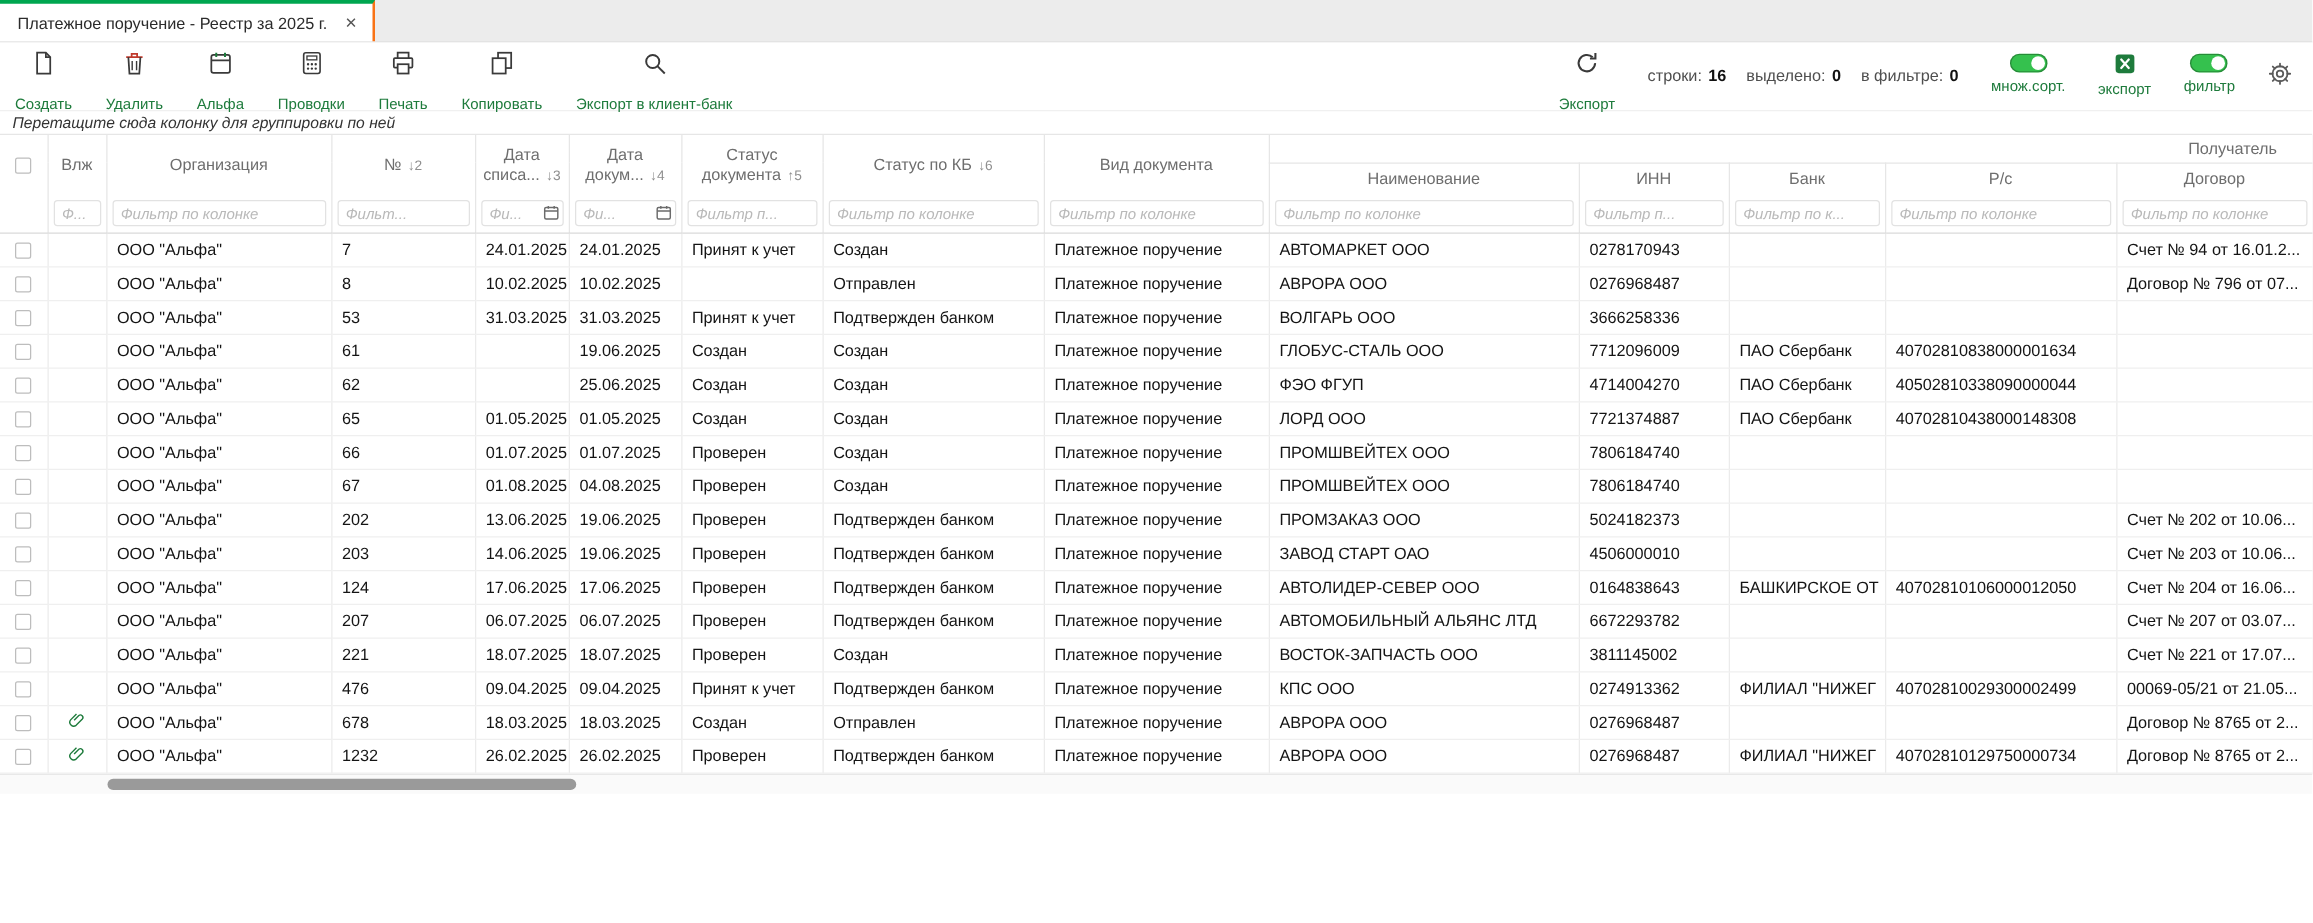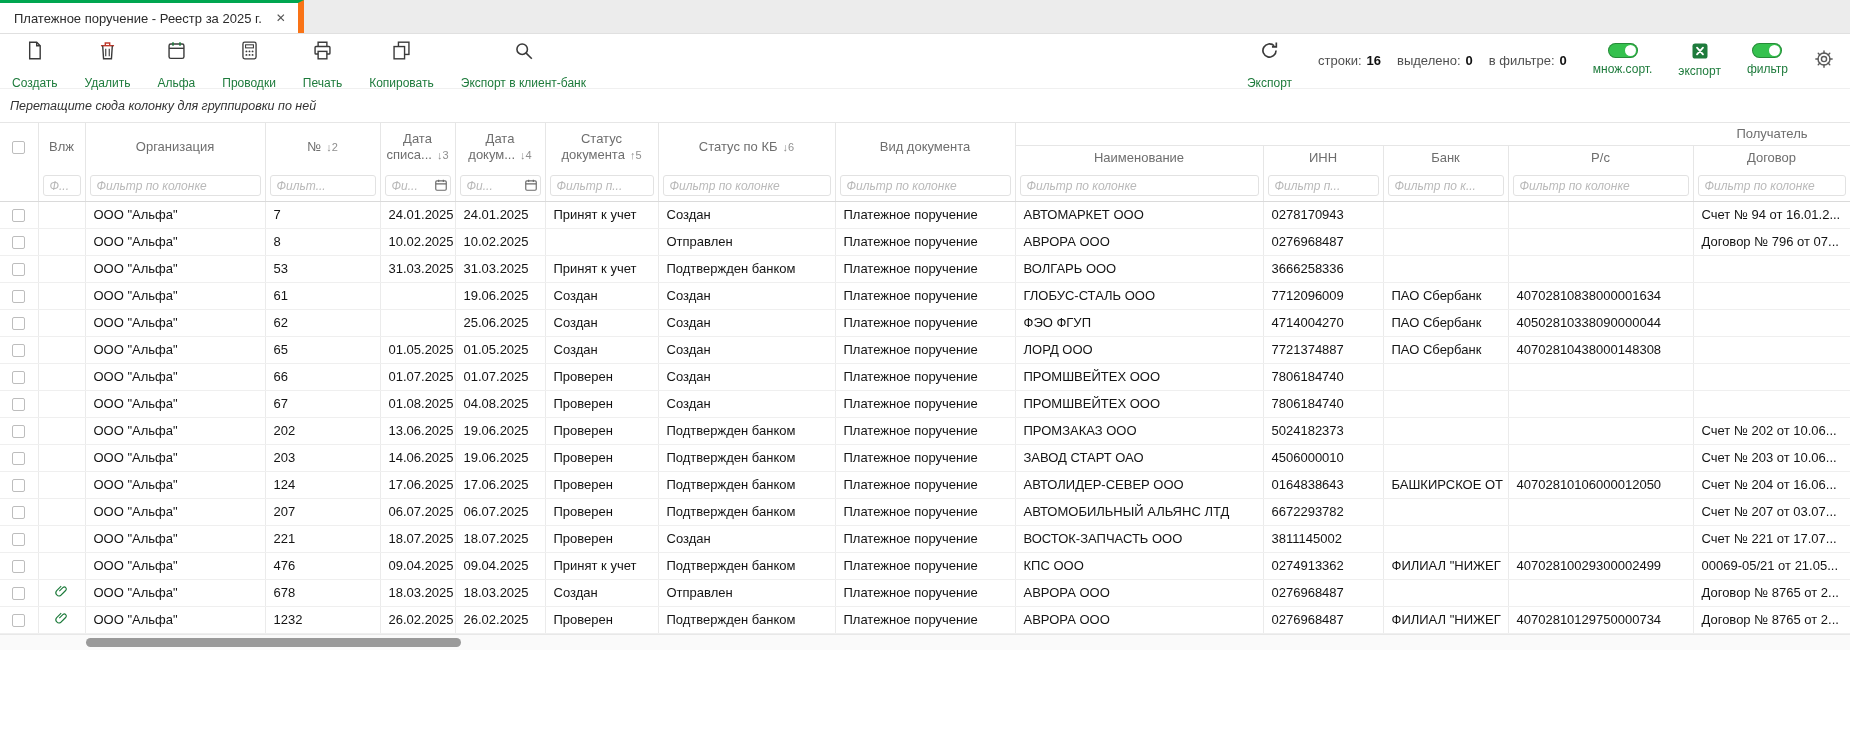--- a/index.html
+++ b/index.html
@@ -4,21 +4,21 @@
 <title>Платежное поручение - Реестр за 2025 г.</title>
 <style>
   *{margin:0;padding:0;box-sizing:border-box}
   html,body{background:#fff}
   body{width:1850px;height:738px;overflow:hidden;font-family:"Liberation Sans","DejaVu Sans",sans-serif;color:#1c1c1c}
   .app{width:1850px;height:738px;background:#fff;position:relative}
 
   
   .tabbar{height:34px;background:#ececec;display:flex;align-items:stretch;border-bottom:1px solid #e0e0e0}
   .tab{display:flex;align-items:center;gap:14px;background:#fff;padding:0 12px 0 14px;
-       border-top:3px solid #00a650;border-right:6px solid #f97316;font-size:13px;color:#2b2b2b;cursor:pointer}
+       border-top:3px solid #00a650;border-right:2px solid #f97316;font-size:13px;color:#2b2b2b;cursor:pointer}
   .tab-close{color:#555;font-size:12px;cursor:pointer}
 
   
   .toolbar{height:54px;display:flex;align-items:flex-start;padding:6px 16px 0 12px;background:#fff}
   .tb-left{display:flex;gap:27px}
   .tb-btn{display:flex;flex-direction:column;align-items:center;gap:15px;cursor:pointer}
   .tb-icon{display:block;height:21px}
   .tb-icon svg{width:21px;height:21px;display:block}
   .tb-label{font-size:12px;color:#1e7b3c;white-space:nowrap}
   .tb-right{margin-left:auto;display:flex;align-items:flex-start;gap:26px}
@@ -29,33 +29,33 @@
   .tb-toggle{display:flex;flex-direction:column;align-items:center;gap:4px;cursor:pointer}
   .switch{width:30px;height:15px;border-radius:8px;background:#35c14e;position:relative;display:inline-block;
           box-shadow:inset 0 0 0 1px rgba(0,0,0,.28);margin-top:3px}
   .switch::after{content:"";position:absolute;top:2px;right:2px;width:11px;height:11px;background:#fff;border-radius:50%}
   .excel-wrap{height:18px;margin-top:2px}
   .excel-wrap svg{width:18px;height:18px;display:block}
   .gear{margin-top:9px;cursor:pointer}
   .gear svg{width:20px;height:20px;display:block}
 
   
-  .group-panel{height:35px;display:flex;align-items:center;padding-left:10px;font-size:12.5px;font-style:italic;
+  .group-panel{height:20px;display:flex;align-items:center;padding-left:10px;font-size:12.5px;font-style:italic;
                color:#333;background:#fff;border-top:1px solid #f0f0f0;border-bottom:1px solid #e6e6e6}
 
   
   .grid table{border-collapse:collapse;table-layout:fixed;width:1850px;font-size:13px}
   thead th{font-weight:normal;color:#6e6e6e;background:#fff;border-right:1px solid #e6e6e6;
            vertical-align:middle;text-align:center;overflow:hidden}
   tr.group-row{height:22px}
   tr.label-row{height:26px}
   tr.filter-row{height:30px}
   th.h-cell{white-space:normal;line-height:1.25;padding:0 4px}
   th.g-cell{border-bottom:1px solid #e6e6e6;border-left:1px solid #e6e6e6;text-align:right;
-            padding-right:42px;font-size:13px;white-space:nowrap}
+            padding-right:28px;font-size:13px;white-space:nowrap}
   .sort{color:#8f8f8f;font-size:11px;margin-left:5px}
   th.f-cell{border-bottom:1px solid #dadada;padding:0 4px;vertical-align:middle}
   .f-wrap{display:block;position:relative}
   .f-input{width:100%;height:21px;border:1px solid #e2e2e2;border-radius:3px;padding:0 6px;font-size:12px;
            font-family:inherit;color:#333;background:#fff;outline:none;display:block}
   .f-input::placeholder{color:#b9b9b9;font-style:italic}
   .f-wrap.has-cal .f-input{padding-right:20px}
   .cal{position:absolute;right:3px;top:3px;cursor:pointer}
   .cal svg{width:14px;height:14px;display:block}
   tbody td{height:27px;border-right:1px solid #ebebeb;border-bottom:1px solid #efefef;padding:0 8px;

